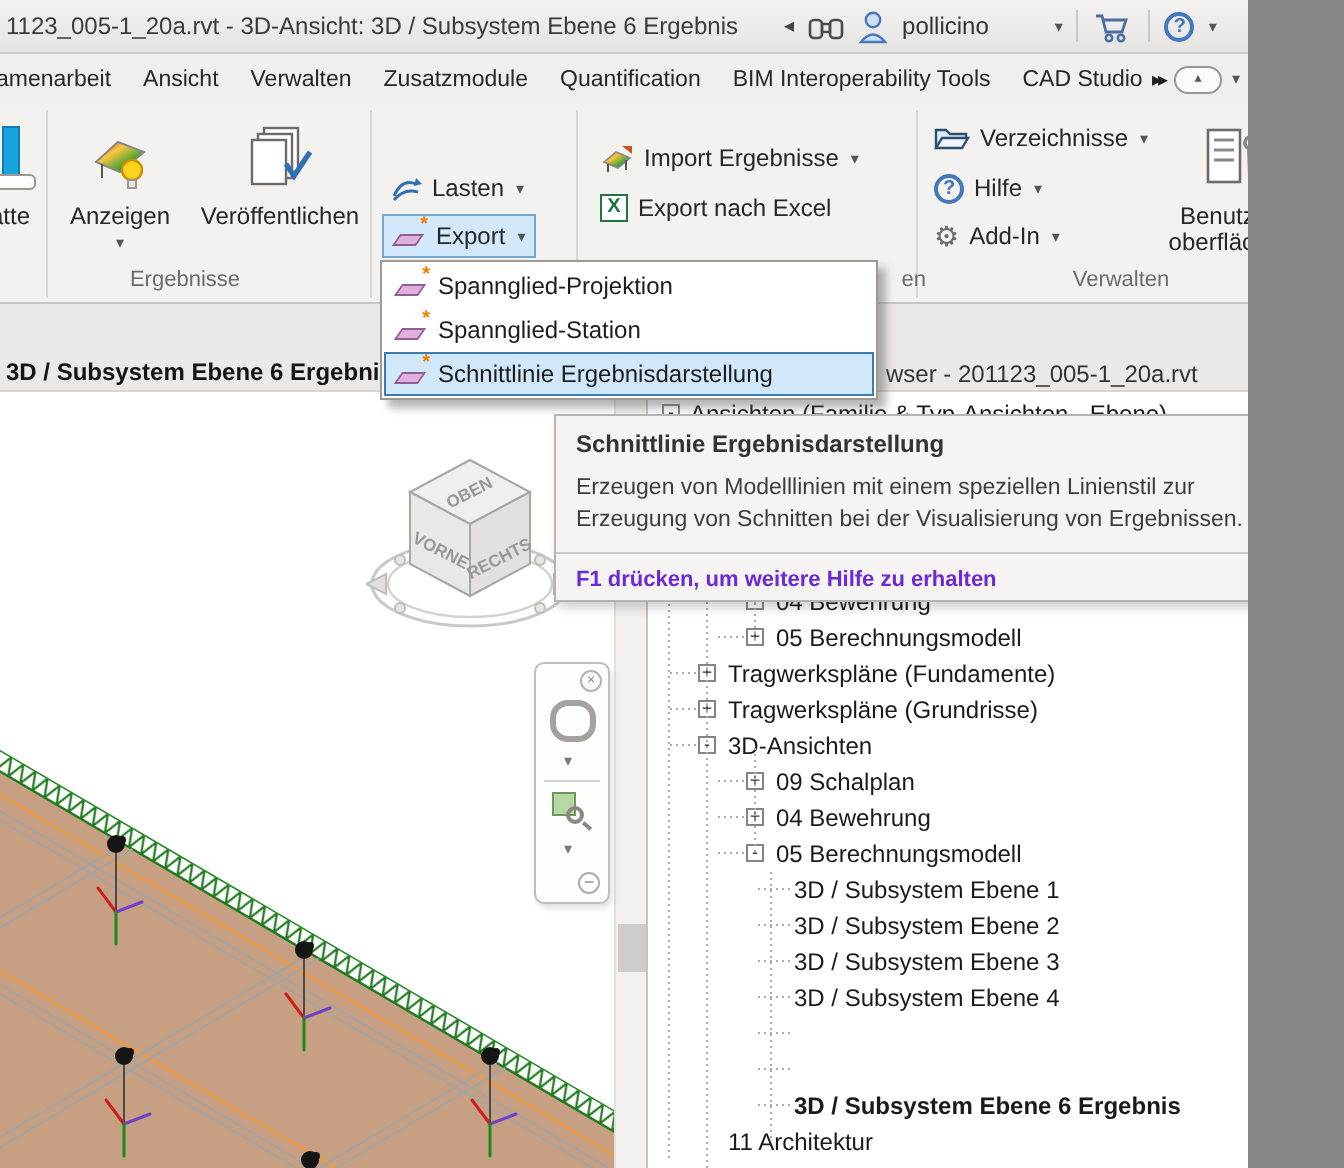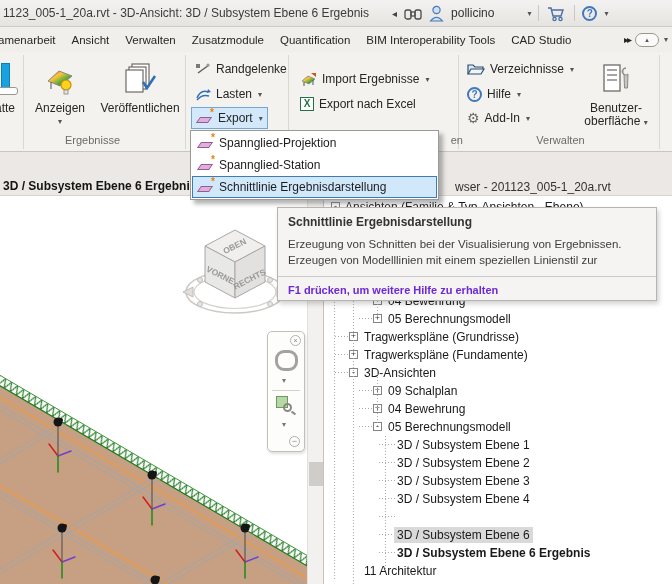--- a/index.html
+++ b/index.html
@@ -1,16 +1,16 @@
 <!DOCTYPE html>
 <html><head>
 <meta charset="utf-8">
 <style>
   html,body{margin:0;padding:0;background:#888;}
-  #stage{position:relative;width:672px;height:584px;background:#ffffff;overflow:hidden;
+  #stage{position:relative;width:624px;height:584px;background:#ffffff;overflow:hidden;
          font-family:"Liberation Sans",sans-serif;-webkit-font-smoothing:antialiased;}
   #stage *{box-sizing:border-box;}
 
   
   .titlebar{position:absolute;left:0;top:0;width:672px;height:27px;
             background:linear-gradient(#f3f2f0,#e6e4e1);border-bottom:1px solid #cfccc8;}
   .title-text{position:absolute;left:3px;top:6px;font-size:12px;color:#3b3b3b;white-space:nowrap;}
   .tb-icons{position:absolute;left:392px;top:0;height:26px;display:flex;align-items:center;gap:7px;}
   .back-chev{font-size:10px;color:#444;}
   .user-name{font-size:12px;color:#333;}
@@ -51,21 +51,21 @@
   .excel-ic{width:14px;height:14px;background:#fff;border:1px solid #217346;color:#217346;
             font-size:10px;font-weight:bold;text-align:center;line-height:12px;flex:0 0 14px;}
   .gear-ic{font-size:14px;color:#6b6b6b;line-height:14px;}
   .platte-bar{width:9px;height:26px;background:#19a2e0;border:1px solid #0d7fb5;margin:0 auto;}
   .platte-base{width:26px;height:8px;background:#fdfdfd;border:1px solid #9a9793;border-radius:3px;margin-top:-2px;}
 
   
   .subbar{position:absolute;left:0;top:152px;width:672px;height:44px;background:#ebe8e5;
           border-bottom:1px solid #d8d5d1;}
   .viewtab{position:absolute;left:3px;top:179px;font-size:12px;font-weight:bold;color:#141414;white-space:nowrap;}
-  .browsertitle{position:absolute;left:443px;top:180px;font-size:12px;color:#333;white-space:nowrap;padding-left:12px;}
+  .browsertitle{position:absolute;left:443px;top:180px;font-size:12px;color:#333;white-space:nowrap;}
 
   
   .canvas{position:absolute;left:0;top:196px;width:307px;height:388px;background:#fff;z-index:1;}
   .vscroll{position:absolute;left:307px;top:196px;width:16px;height:388px;background:#f2f1ef;
            border-left:1px solid #e2dfdc;z-index:2;}
   .vthumb{position:absolute;left:1px;top:266px;width:14px;height:24px;background:#cfccc9;}
   .browserpane{position:absolute;left:323px;top:196px;width:349px;height:388px;background:#fff;
                border-left:1px solid #c6c3bf;z-index:2;}
 
   
@@ -209,28 +209,20 @@
           <rect x="9" y="2" width="17" height="22" fill="#fff" stroke="#6e6a66" stroke-width="1.2"></rect>
           <rect x="6" y="5" width="17" height="22" fill="#fff" stroke="#6e6a66" stroke-width="1.2"></rect>
           <rect x="3" y="8" width="17" height="22" fill="#fff" stroke="#6e6a66" stroke-width="1.2"></rect>
           <path d="M20,20 l4,6 l8,-12" fill="none" stroke="#2f6fb6" stroke-width="2.6"></path>
         </svg>
       </div>
       <span>Veröffentlichen</span>
     </div>
     <div class="plabel" style="left:0;width:185px">Ergebnisse</div>
 
-    <div class="smallbtn" style="left:191px;top:6px">
-      <svg width="16" height="14">
-        <line x1="3" y1="11" x2="14" y2="3" stroke="#5f5f5f" stroke-width="1.4"></line>
-        <rect x="1" y="2" width="4" height="4" fill="#7a7a7a"></rect>
-        <circle cx="13" cy="3" r="1.6" fill="#9a9a9a"></circle>
-      </svg>
-      <span>Randgelenke</span>
-    </div>
     <div class="smallbtn" style="left:191px;top:31px">
       <svg width="16" height="14">
         <path d="M2,11 q4,-9 11,-6" fill="none" stroke="#2f6fb6" stroke-width="1.4"></path>
         <path d="M2,13 q5,-6 12,-4" fill="none" stroke="#2f6fb6" stroke-width="1.4"></path>
         <polygon points="13,2 16,5 12,6" fill="#2f6fb6"></polygon>
       </svg>
       <span>Lasten</span>
       <span class="caret">▾</span>
     </div>
     <div class="smallbtn active" style="left:191px;top:55px">
@@ -425,26 +417,26 @@
         <span class="tlabel">04 Bewehrung</span>
       </div>
       <div class="trow lvl2">
         <span class="stub"></span>
         <span class="glyph">+</span>
         <span class="tlabel">05 Berechnungsmodell</span>
       </div>
       <div class="trow lvl1">
         <span class="stub"></span>
         <span class="glyph">+</span>
+        <span class="tlabel">Tragwerkspläne (Fundamente)</span>
+      </div>
+      <div class="trow lvl1">
+        <span class="stub"></span>
+        <span class="glyph">+</span>
         <span class="tlabel">Tragwerkspläne (Grundrisse)</span>
-      </div>
-      <div class="trow lvl1">
-        <span class="stub"></span>
-        <span class="glyph">+</span>
-        <span class="tlabel">Tragwerkspläne (Fundamente)</span>
       </div>
       <div class="trow lvl1">
         <span class="stub"></span>
         <span class="glyph">-</span>
         <span class="tlabel">3D-Ansichten</span>
       </div>
       <div class="trow lvl2">
         <span class="stub"></span>
         <span class="glyph">+</span>
         <span class="tlabel">09 Schalplan</span>
@@ -473,21 +465,20 @@
       </div>
       <div class="trow lvl3">
         <span class="stub"></span>
         <span class="tlabel">3D / Subsystem Ebene 4</span>
       </div>
       <div class="trow lvl3">
         <span class="stub"></span>
       </div>
       <div class="trow lvl3">
         <span class="stub"></span>
-        <span class="tlabel sel">3D / Subsystem Ebene 6</span>
       </div>
       <div class="trow lvl3">
         <span class="stub"></span>
         <span class="tlabel bold">3D / Subsystem Ebene 6 Ergebnis</span>
       </div>
       <div class="trow lvl1">
         <span class="tlabel">11 Architektur</span>
       </div>
     </div>
 
@@ -510,19 +501,19 @@
         <span class="eraser-wrap">
           <span class="eraser"></span>
           <span class="eraser-star">*</span>
         </span>
         <span>Schnittlinie Ergebnisdarstellung</span>
       </div>
     </div>
 
   <div class="tooltip">
     <div class="tt-title">Schnittlinie Ergebnisdarstellung</div>
+    <div class="tt-line">Erzeugen von Modelllinien mit einem speziellen Linienstil zur</div>
     <div class="tt-line">Erzeugung von Schnitten bei der Visualisierung von Ergebnissen.</div>
-    <div class="tt-line">Erzeugen von Modelllinien mit einem speziellen Linienstil zur</div>
     <div class="tt-sep"></div>
     <div class="tt-footer">F1 drücken, um weitere Hilfe zu erhalten</div>
   </div>
 
 </div>
 
 </body></html>

